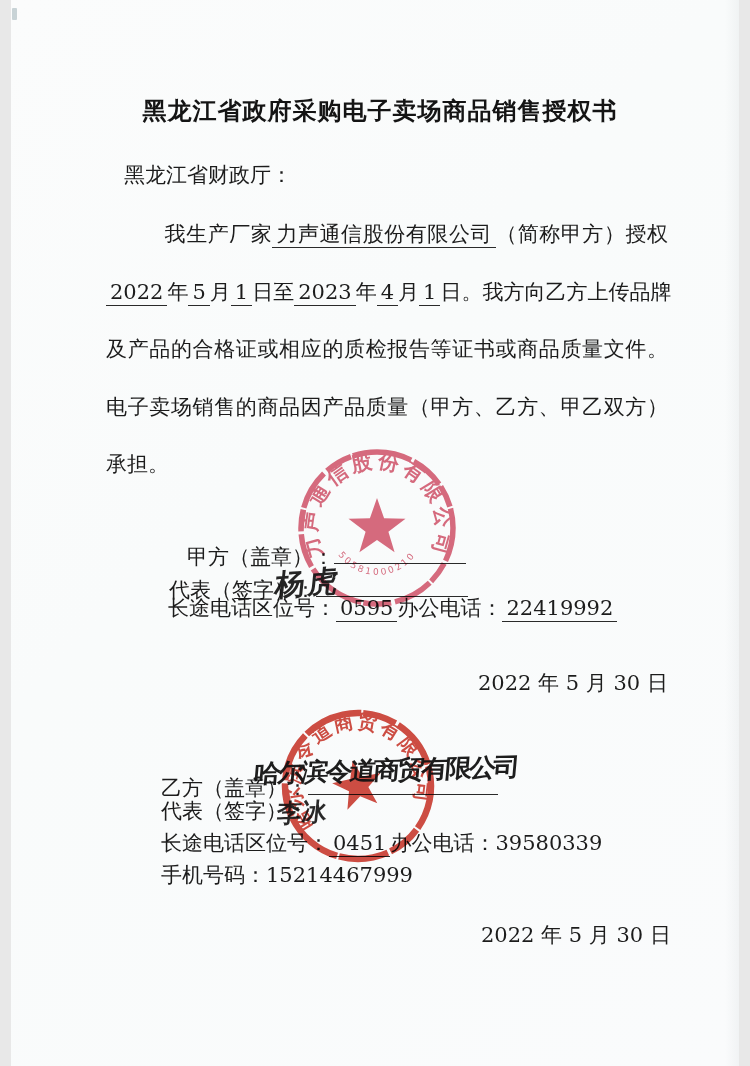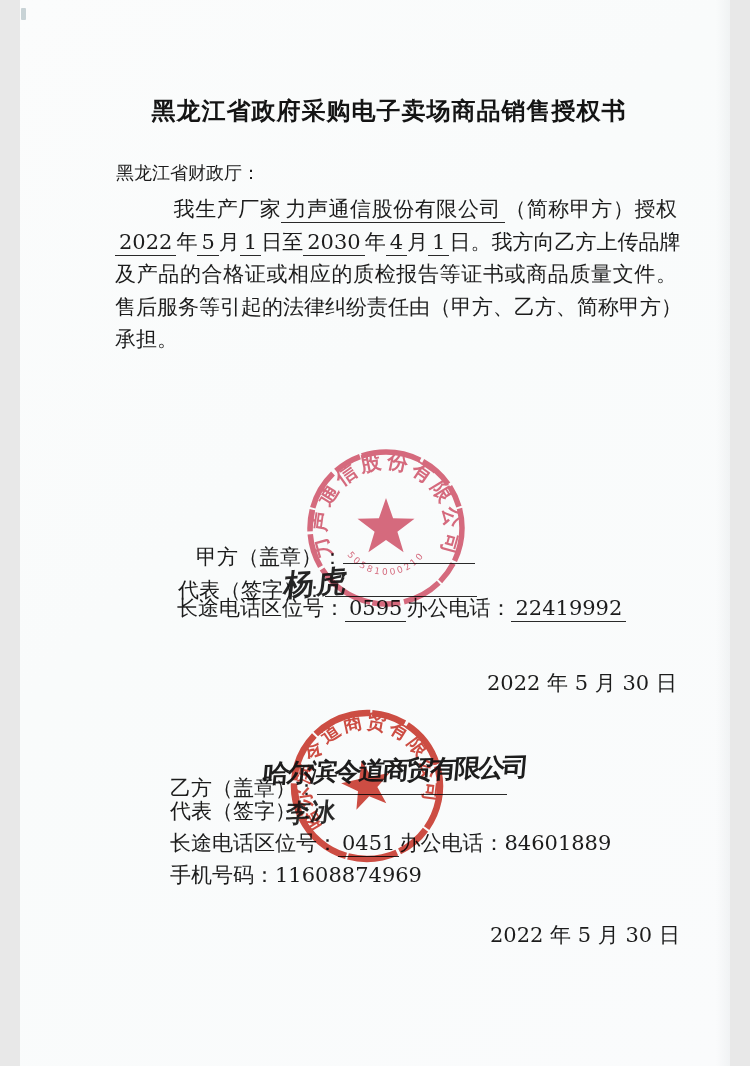--- a/index.html
+++ b/index.html
@@ -1,31 +1,31 @@
 <!DOCTYPE html>
 <html><head>
 <meta charset="utf-8">
 <style>
   html,body{margin:0;padding:0;}
   body{background:#e8e8e8;font-family:"DejaVu Serif","Liberation Serif",serif;}
   .page{
     position:relative;width:710px;height:1066px;margin:0 auto;
     background:linear-gradient(135deg,#fbfcfc 0%,#f9fbfb 40%,#fafbfc 100%);
-    overflow:hidden;color:#1c1c1c;
+    overflow:hidden;color:#1c1c1c;padding-left:18px;
   }
   .speck{position:absolute;left:1px;top:8px;width:5px;height:12px;background:#9fb0b6;opacity:.55;border-radius:1px;}
   .title{
     position:absolute;top:95px;left:0;width:738px;text-align:center;
     font-size:24px;font-weight:700;letter-spacing:1px;color:#141414;
   }
-  .salutation{position:absolute;left:96px;top:161px;font-size:18px;}
+  .salutation{position:absolute;left:113px;top:161px;font-size:21px;}
   .para{position:absolute;left:95px;top:193px;width:562px;font-size:21px;}
   .bline{
     width:562px;height:32.6px;line-height:32.6px;white-space:nowrap;
-    text-align:justify;text-align-last:justify;
+    text-align:justify;text-align-last:justify;margin-top:25px;
   }
   .bline.short{text-align-last:left;white-space:normal;}
   .indent{display:inline-block;width:58px;}
   .u{border-bottom:1.6px solid #2a2a2a;padding:0 4px 1px;}
   .blank{display:inline-block;border-bottom:1.6px solid #2a2a2a;height:1.05em;vertical-align:baseline;}
   .cline{position:absolute;font-size:21px;white-space:nowrap;}
   .stamp{position:absolute;mix-blend-mode:multiply;}
   .stamp svg{display:block;}
   .hand{
     position:absolute;font-family:"DejaVu Sans","Liberation Sans",sans-serif;
@@ -53,35 +53,35 @@
 <div class="page">
   <div class="speck"></div>
   <div class="edge-shade"></div>
 
   <div class="title">黑龙江省政府采购电子卖场商品销售授权书</div>
 
   <div class="salutation">黑龙江省财政厅：</div>
 
   <div class="para">
     <div class="bline"><span class="indent"></span><span>我生产厂家</span><span class="u">力声通信股份有限公司</span><span>（简称甲方）授权</span></div>
-    <div class="bline"><span class="u">2022</span><span>年</span><span class="u">5</span><span>月</span><span class="u">1</span><span>日至</span><span class="u">2030</span><span>年</span><span class="u">4</span><span>月</span><span class="u">1</span><span>日。我方向乙方上传品牌</span></div>
+    <div class="bline"><span class="u">2022</span><span>年</span><span class="u">5</span><span>月</span><span class="u">1</span><span>日至</span><span class="u">2023</span><span>年</span><span class="u">4</span><span>月</span><span class="u">1</span><span>日。我方向乙方上传品牌</span></div>
     <div class="bline">及产品的合格证或相应的质检报告等证书或商品质量文件。</div>
-    <div class="bline">售后服务等引起的法律纠纷责任由（甲方、乙方、简称甲方）</div>
+    <div class="bline">电子卖场销售的商品因产品质量（甲方、乙方、甲乙双方）</div>
     <div class="bline short">承担。</div>
   </div>
 
   <div class="cline" style="left:176px;top:541px;"><span>甲方（盖章）：</span><span class="blank" style="width:132px;"></span></div>
   <div class="cline" style="left:158px;top:574px;"><span>代表（签字）：</span><span class="blank" style="width:152px;"></span></div>
   <div class="cline" style="left:157px;top:594px;"><span>长途电话区位号：</span><span class="u">0595</span><span>办公电话：</span><span class="u">22419992</span></div>
   <div class="cline" style="left:467px;top:669px;">2022 年 5 月 30 日</div>
 
   <div class="cline" style="left:150px;top:772px;"><span>乙方（盖章）：</span><span class="blank" style="width:190px;"></span></div>
   <div class="cline" style="left:150px;top:797px;"><span>代表（签字）：</span></div>
-  <div class="cline" style="left:150px;top:829px;"><span>长途电话区位号：</span><span class="u">0451</span><span>办公电话：</span><span>84601889</span></div>
-  <div class="cline" style="left:150px;top:861px;">手机号码：11608874969</div>
+  <div class="cline" style="left:150px;top:829px;"><span>长途电话区位号：</span><span class="u">0451</span><span>办公电话：</span><span>39580339</span></div>
+  <div class="cline" style="left:150px;top:861px;">手机号码：15214467999</div>
   <div class="cline" style="left:470px;top:921px;">2022 年 5 月 30 日</div>
 
   <div class="stamp" style="left: 284px; top: 446px; opacity: 0.82; color: rgb(210, 75, 99);">
     <svg width="164" height="164" viewBox="0 0 164 164">
       <circle cx="82" cy="82" r="76" fill="none" stroke="currentColor" stroke-width="5.5" stroke-dasharray="34 3 22 2 40 4 28 2 60 3"></circle>
       <polygon fill="currentColor" points="82,52 89.1,72.3 110.5,72.7 93.4,85.7 99.6,106.3 82,94 64.4,106.3 70.6,85.7 53.5,72.7 74.9,72.3"></polygon>
       <defs>
         <path id="arcA" d="M 25.6 102.5 A 60 60 0 1 1 138.4 102.5" fill="none"></path>
         <path id="arcAserial" d="M 41.3 105.5 A 47 47 0 0 0 122.7 105.5" fill="none"></path>
       </defs>

